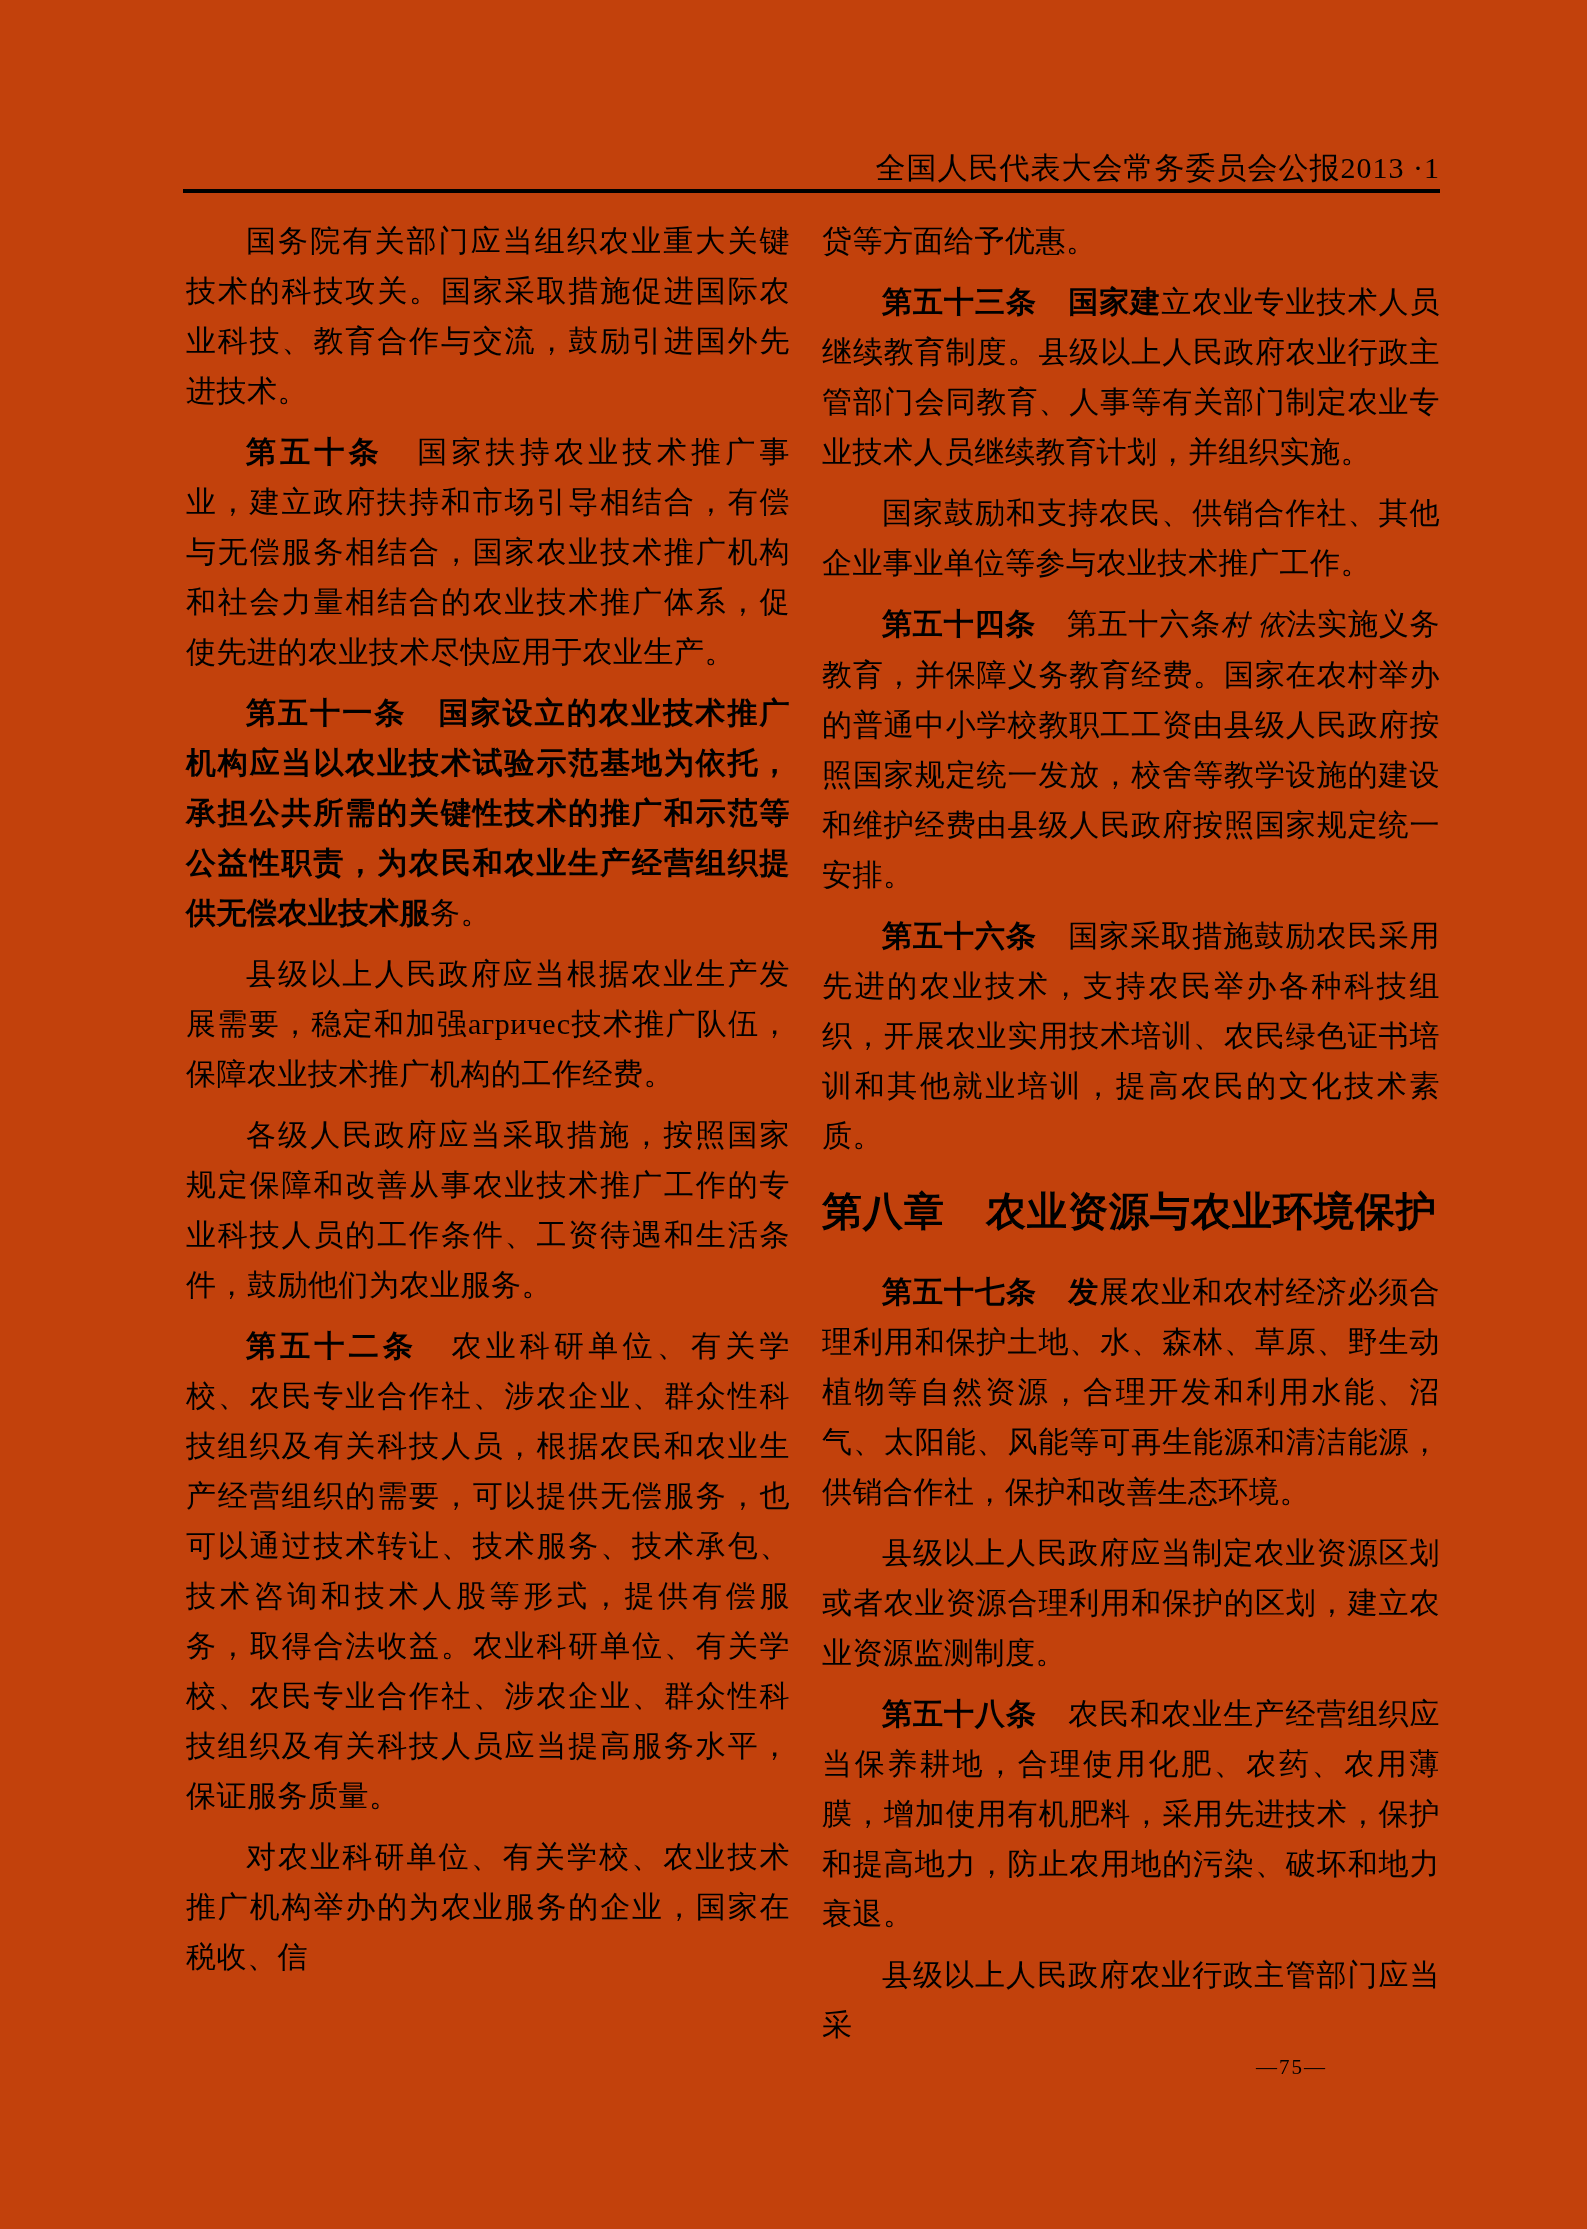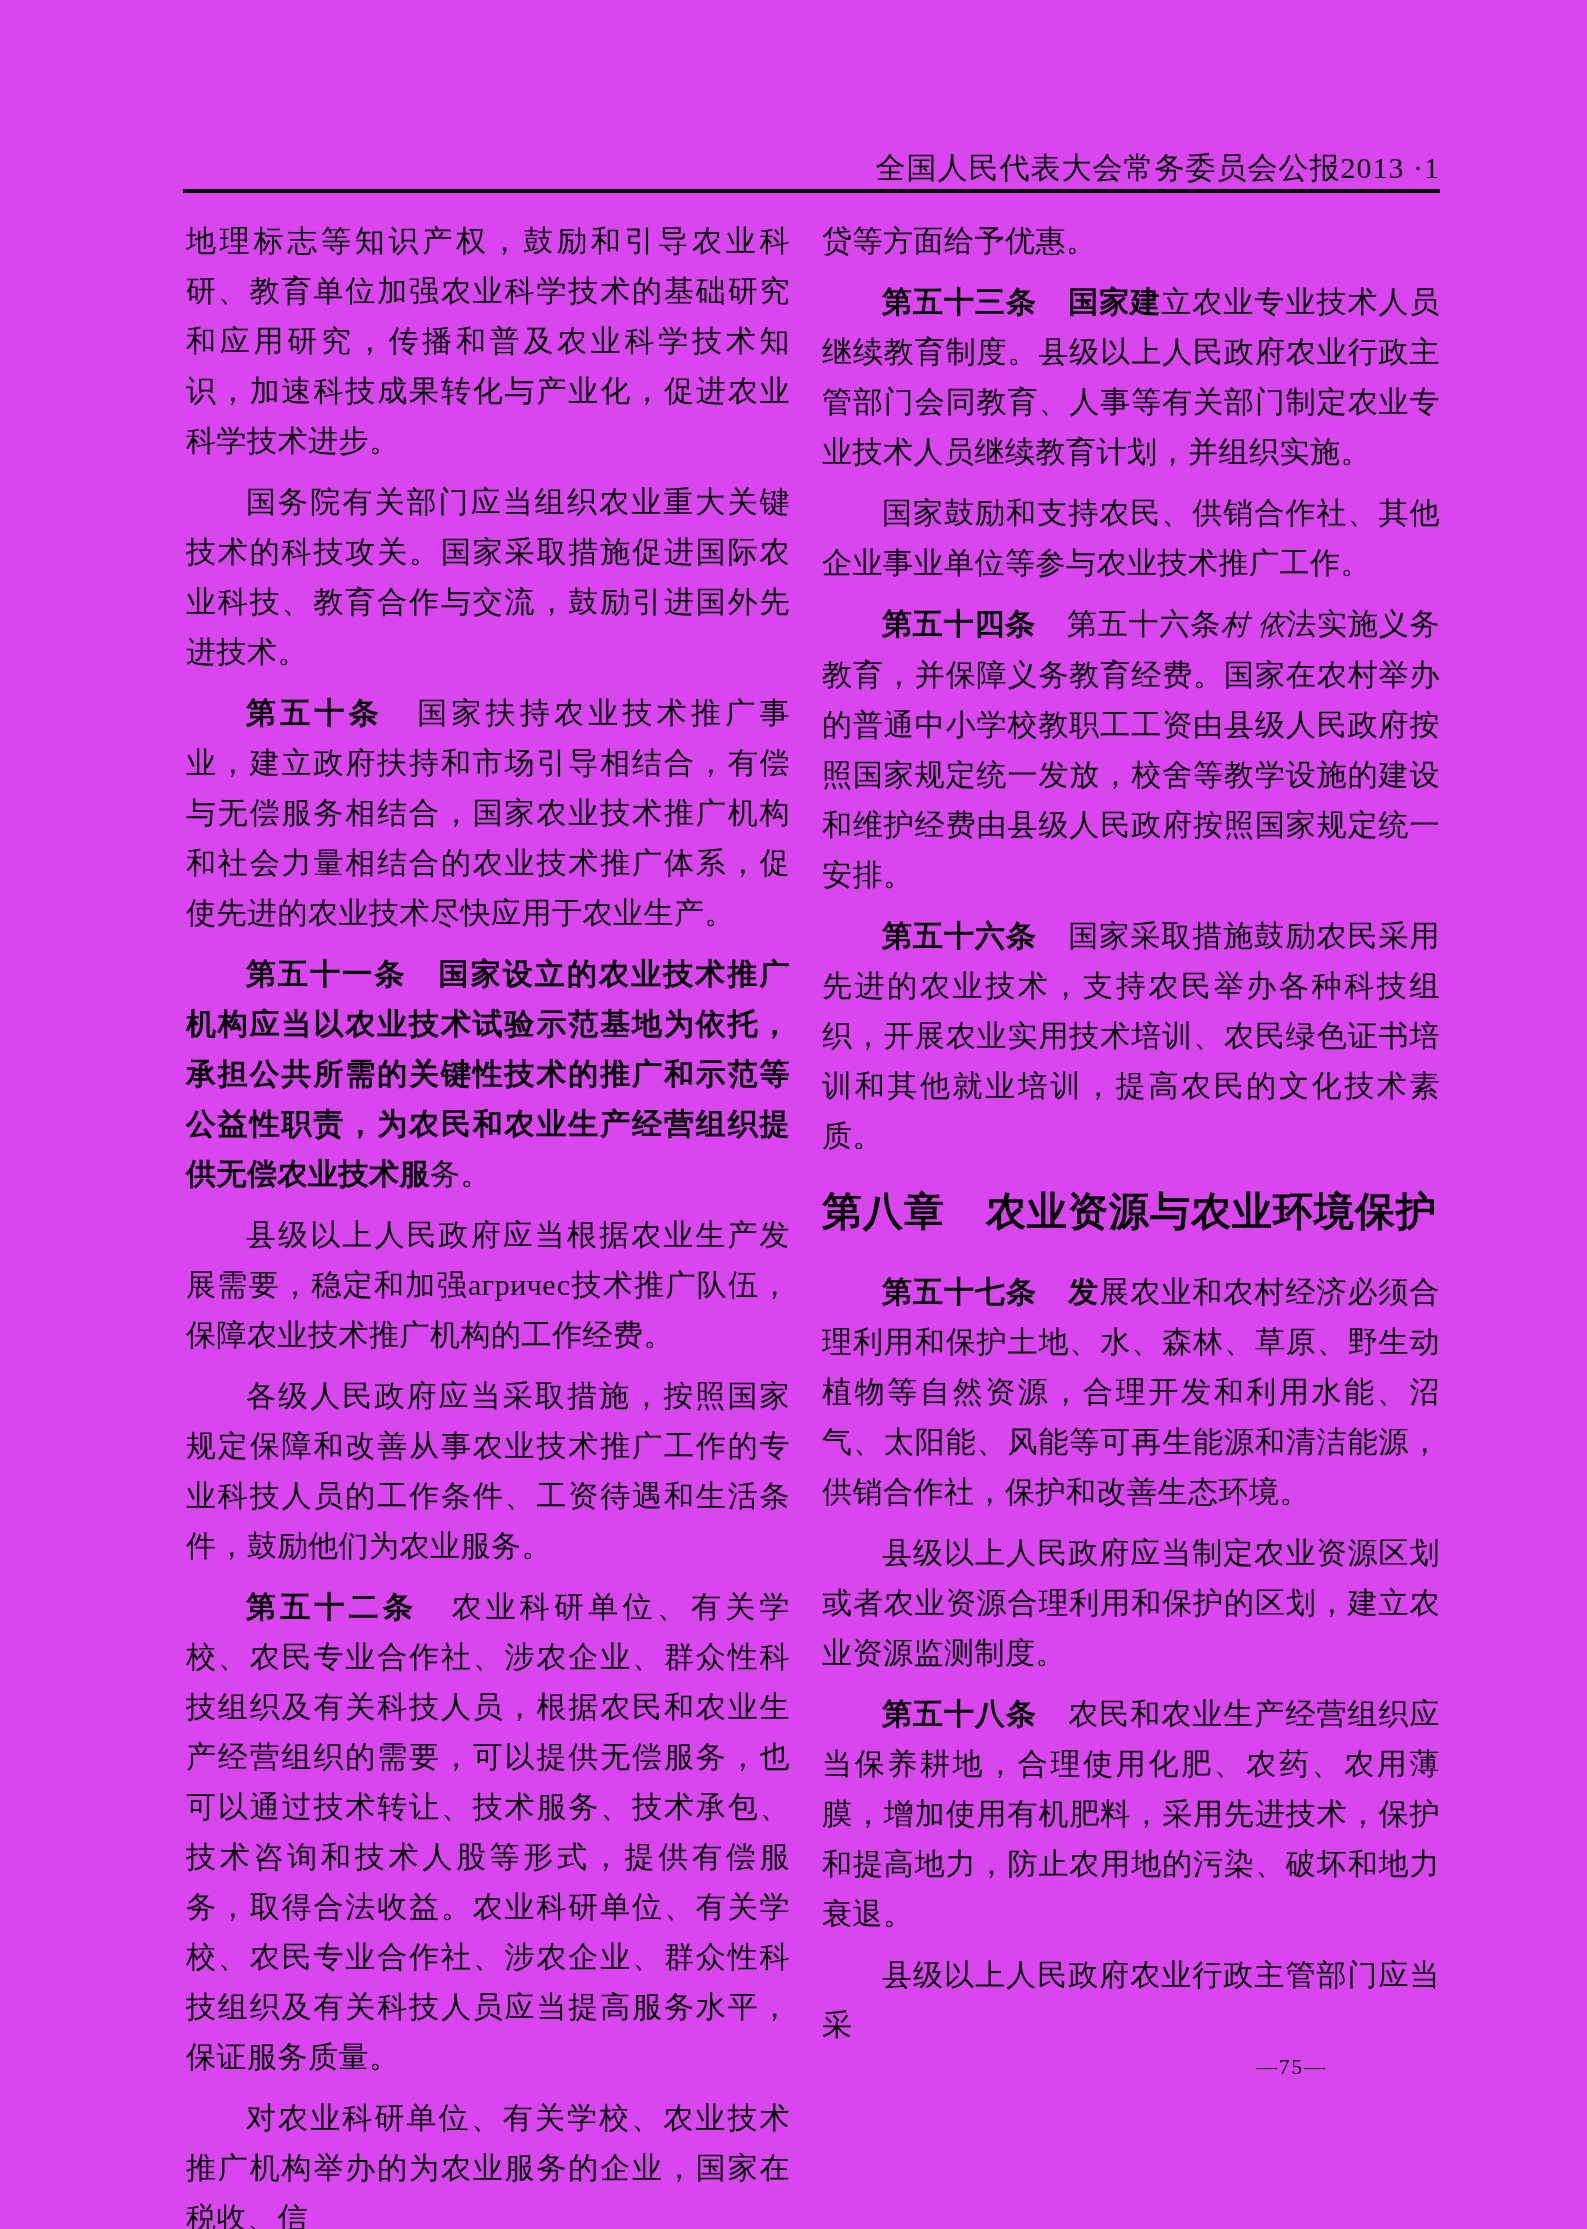--- a/index.html
+++ b/index.html
@@ -1,19 +1,19 @@
 <!DOCTYPE html>
 <html><head>
 <meta charset="utf-8">
 <style>
   html,body{margin:0;padding:0;background:#e8e8e8;}
   .page{
     position:relative;
     width:1587px;height:2229px;
-    background:#d946ef;
+    background:#c2410c;
     overflow:hidden;
     font-family:"Liberation Serif", serif;
     color:#000;
     margin:0 auto;
   }
   .running-head{
     position:absolute;
     left:186px;top:148px;width:1254px;
     text-align:right;
     font-size:30px;
@@ -67,21 +67,20 @@
 <body>
 
 <div class="page">
   <div class="running-head">
     <span>全国人民代表大会常务委员会公报2013 ·1</span>
   </div>
   <div class="head-rule"></div>
 
   <div class="columns">
     <div class="col col-left">
-        <p class="para"><span>地理标志等知识产权，鼓励和引导农业科研、教育单位加强农业科学技术的基础研究和应用研究，传播和普及农业科学技术知识，加速科技成果转化与产业化，促进农业科学技术进步。</span></p>
         <p class="para indent"><span>国务院有关部门应当组织农业重大关键技术的科技攻关。国家采取措施促进国际农业科技、教育合作与交流，鼓励引进国外先进技术。</span></p>
         <p class="para indent"><span class="bold">第五十条</span><span>　国家扶持农业技术推广事业，建立政府扶持和市场引导相结合，有偿与无偿服务相结合，国家农业技术推广机构和社会力量相结合的农业技术推广体系，促使先进的农业技术尽快应用于农业生产。</span></p>
         <p class="para indent"><span class="bold">第五十一条　国家设立的农业技术推广机构应当以农业技术试验示范基地为依托，承担公共所需的关键性技术的推广和示范等公益性职责，为农民和农业生产经营组织提供无偿农业技术服</span><span>务。</span></p>
         <p class="para indent"><span>县级以上人民政府应当根据农业生产发展需要，稳定和加强агричес技术推广队伍，保障农业技术推广机构的工作经费。</span></p>
         <p class="para indent"><span>各级人民政府应当采取措施，按照国家规定保障和改善从事农业技术推广工作的专业科技人员的工作条件、工资待遇和生活条件，鼓励他们为农业服务。</span></p>
         <p class="para indent"><span class="bold">第五十二条</span><span>　农业科研单位、有关学校、农民专业合作社、涉农企业、群众性科技组织及有关科技人员，根据农民和农业生产经营组织的需要，可以提供无偿服务，也可以通过技术转让、技术服务、技术承包、技术咨询和技术人股等形式，提供有偿服务，取得合法收益。农业科研单位、有关学校、农民专业合作社、涉农企业、群众性科技组织及有关科技人员应当提高服务水平，保证服务质量。</span></p>
         <p class="para indent"><span>对农业科研单位、有关学校、农业技术推广机构举办的为农业服务的企业，国家在税收、信</span></p>
       </div>
     <div class="col col-right">
         <p class="para"><span>贷等方面给予优惠。</span></p>

